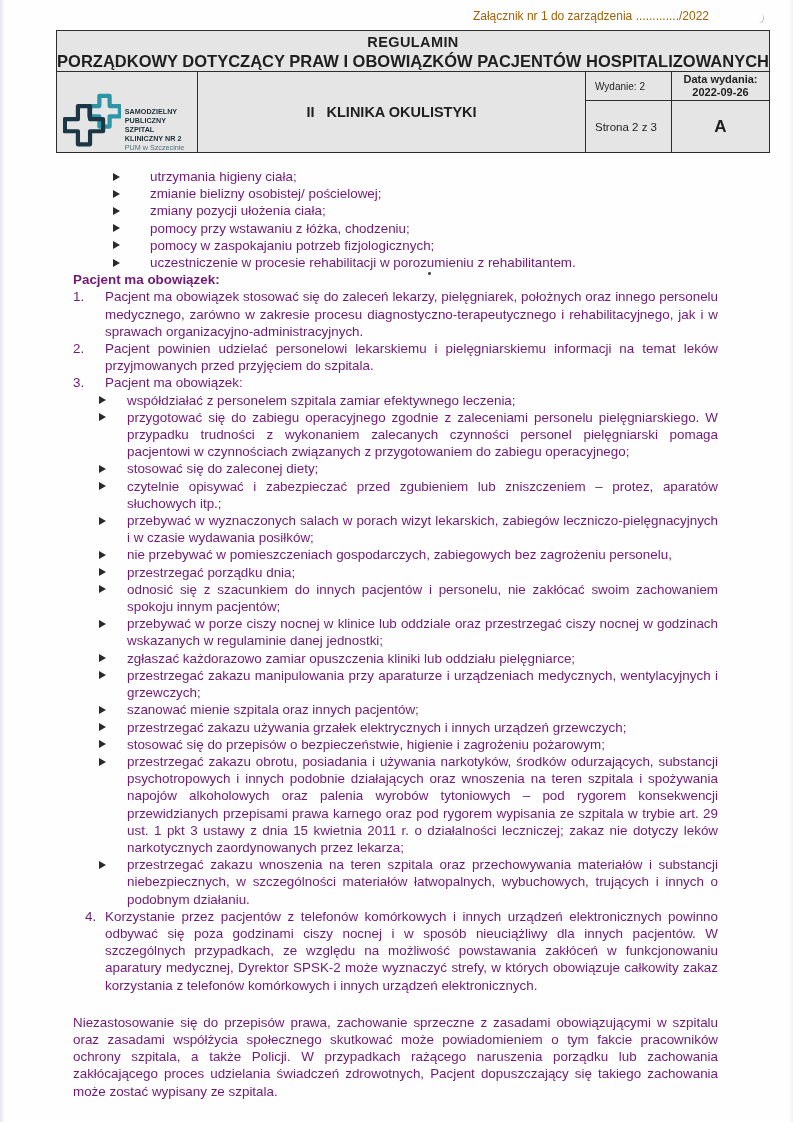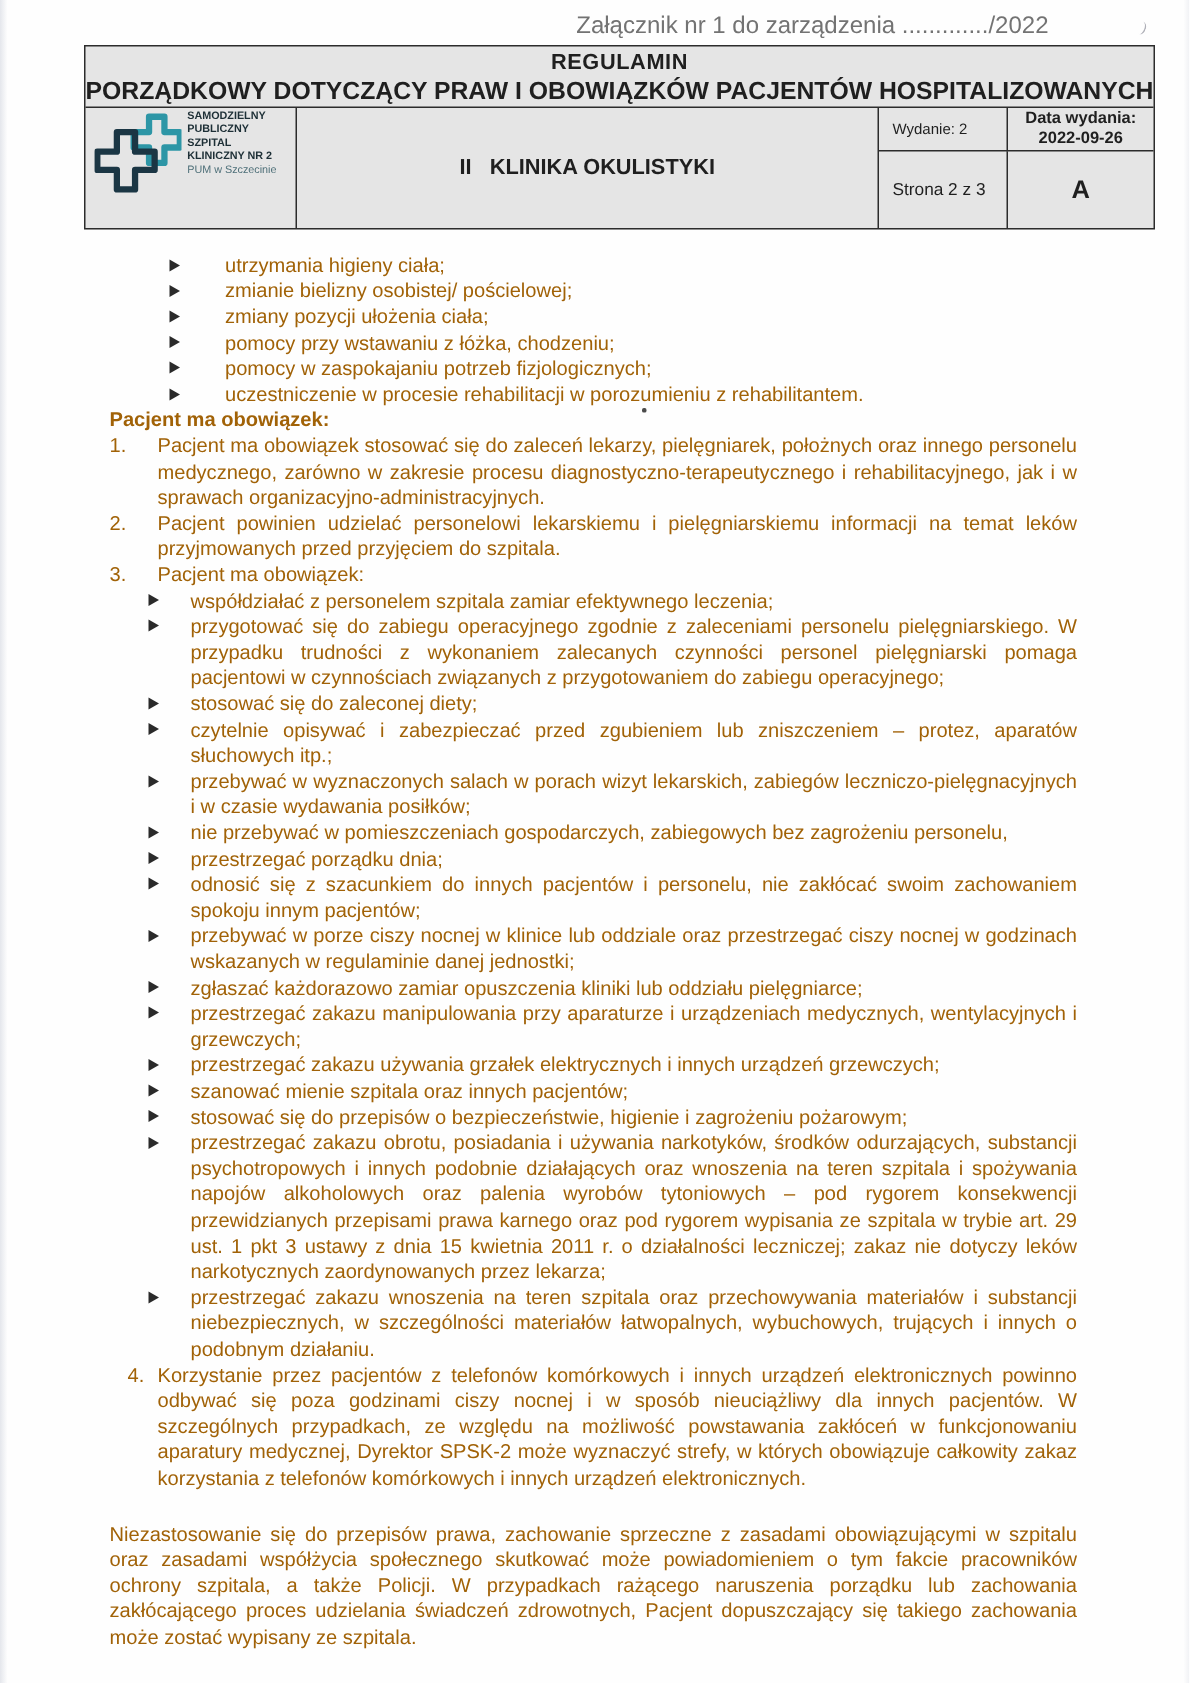--- a/index.html
+++ b/index.html
@@ -6,60 +6,60 @@
   html,body { background:#ffffff; }
   body { font-family:"Liberation Sans", sans-serif; color:#1f1f1f; }
 
   .page { position:relative; width:793px; height:1122px; background:#fefefe; overflow:hidden; }
 
   .edge-shadow-left  { position:absolute; left:0; top:0; width:5px; height:100%;
                        background:linear-gradient(to right,#dcdfe6,#fefefe); opacity:.75; }
   .edge-shadow-right { position:absolute; right:0; top:0; width:4px; height:100%;
                        background:linear-gradient(to left,#e7e9ee,#fefefe); opacity:.6; }
 
-  .attachment { position:absolute; top:9px; right:94px; font-size:16px; color:#737373; }
+  .attachment { position:absolute; top:9px; right:84px; font-size:12px; color:#a16207; }
 
   
   .pmark { position:absolute; border-right:1.6px solid rgba(110,112,125,.55); border-radius:50%; }
   .pmark.m1 { left:757px; top:14px;  width:7px;  height:9px;  transform:rotate(20deg); }
   .pmark.m2 { left:747px; top:36px;  width:4px;  height:8px;  transform:rotate(-25deg); }
   .pmark.m3 { left:751px; top:58px;  width:3px;  height:3px;  border-right-width:2px; }
   .pmark.m4 { left:748px; top:92px;  width:5px;  height:10px; transform:rotate(14deg); }
   .dot-artifact { position:absolute; left:428px; top:272px; width:2.5px; height:2.5px;
                   background:#4b4b4b; border-radius:50%; }
 
   
   .ht { position:absolute; left:56px; top:30px; width:714px;
         display:grid; grid-template-columns:141px 1fr 86px 97px; grid-template-rows:41px 29px 51px;
         border:1.6px solid #2c2c2c; background:#e5e5e5; }
   .ht > div { border-color:#2c2c2c; }
   .cell-title  { grid-column:1/5; grid-row:1; border-bottom:1.6px solid #2c2c2c;
                  text-align:center; padding-top:2px; }
   .cell-title .t1 { font-size:14.5px; font-weight:700; line-height:19px; letter-spacing:.4px; }
   .cell-title .t2 { font-size:16.5px; font-weight:700; line-height:19px;text-align:right; }
   .cell-logo   { grid-column:1; grid-row:2/4; border-right:1.6px solid #2c2c2c;
-                 display:flex; align-items:flex-start; padding-left:6px; gap:4px; }
+                 display:flex; align-items:flex-end; padding-left:6px; gap:4px; }
   .org { font-size:7.2px; line-height:9px; font-weight:700; color:#1d2f36; }
   .org .o4 { font-weight:400; color:#4f7079; }
   .cell-clinic { grid-column:2; grid-row:2/4; border-right:1.6px solid #2c2c2c;
                  display:flex; align-items:center; justify-content:center;
                  font-weight:700; font-size:14.5px; white-space:pre; }
   .cell-wydanie { grid-column:3; grid-row:2; border-right:1.6px solid #2c2c2c;
                   border-bottom:1.6px solid #2c2c2c; font-size:10px;
                   display:flex; align-items:center; padding-left:9px; }
   .cell-dataw   { grid-column:4; grid-row:2; border-bottom:1.6px solid #2c2c2c;
                   font-size:11px; line-height:13px; text-align:center; padding-top:1px;font-weight:bold; }
   .cell-strona  { grid-column:3; grid-row:3; border-right:1.6px solid #2c2c2c;
                   font-size:11.5px; display:flex; align-items:center; padding-left:9px; }
   .cell-kat     { grid-column:4; grid-row:3; display:flex; align-items:center; justify-content:center;
                   font-size:17px; font-weight:700; }
 
   
   .content { position:absolute; left:0; top:168px; width:793px;
-             font-size:13.4px; line-height:17.2px; color:#a16207; }
+             font-size:13.4px; line-height:17.2px; color:#701a75; }
   ul { list-style:none; }
   li { position:relative; }
   .blt { position:absolute; width:0; height:0;
          border-left:7.5px solid #2a2a2a; border-top:4.3px solid transparent;
          border-bottom:4.3px solid transparent; top:4.6px; }
   .intro li { padding-left:150px; padding-right:75px; }
   .intro .blt { left:113px; }
   .subs li { padding-left:127px; padding-right:75px; text-align:justify; }
   .subs .blt { left:99px; }
   .heading { padding-left:73px; font-weight:700; }
@@ -221,26 +221,26 @@
           <span>zgłaszać każdorazowo zamiar opuszczenia kliniki lub oddziału pielęgniarce;</span>
         </li>
 
         <li>
           <span class="blt"></span>
           <span>przestrzegać zakazu manipulowania przy aparaturze i urządzeniach medycznych, wentylacyjnych i grzewczych;</span>
         </li>
 
         <li>
           <span class="blt"></span>
+          <span>szanować mienie szpitala oraz innych pacjentów;</span>
+        </li>
+
+        <li>
+          <span class="blt"></span>
           <span>przestrzegać zakazu używania grzałek elektrycznych i innych urządzeń grzewczych;</span>
-        </li>
-
-        <li>
-          <span class="blt"></span>
-          <span>szanować mienie szpitala oraz innych pacjentów;</span>
         </li>
 
         <li>
           <span class="blt"></span>
           <span>stosować się do przepisów o bezpieczeństwie, higienie i zagrożeniu pożarowym;</span>
         </li>
 
         <li>
           <span class="blt"></span>
           <span>przestrzegać zakazu obrotu, posiadania i używania narkotyków, środków odurzających, substancji psychotropowych i innych podobnie działających oraz wnoszenia na teren szpitala i spożywania napojów alkoholowych oraz palenia wyrobów tytoniowych – pod rygorem konsekwencji przewidzianych przepisami prawa karnego oraz pod rygorem wypisania ze szpitala w trybie art. 29 ust. 1 pkt 3 ustawy z dnia 15 kwietnia 2011 r. o działalności leczniczej; zakaz nie dotyczy leków narkotycznych zaordynowanych przez lekarza;</span>

